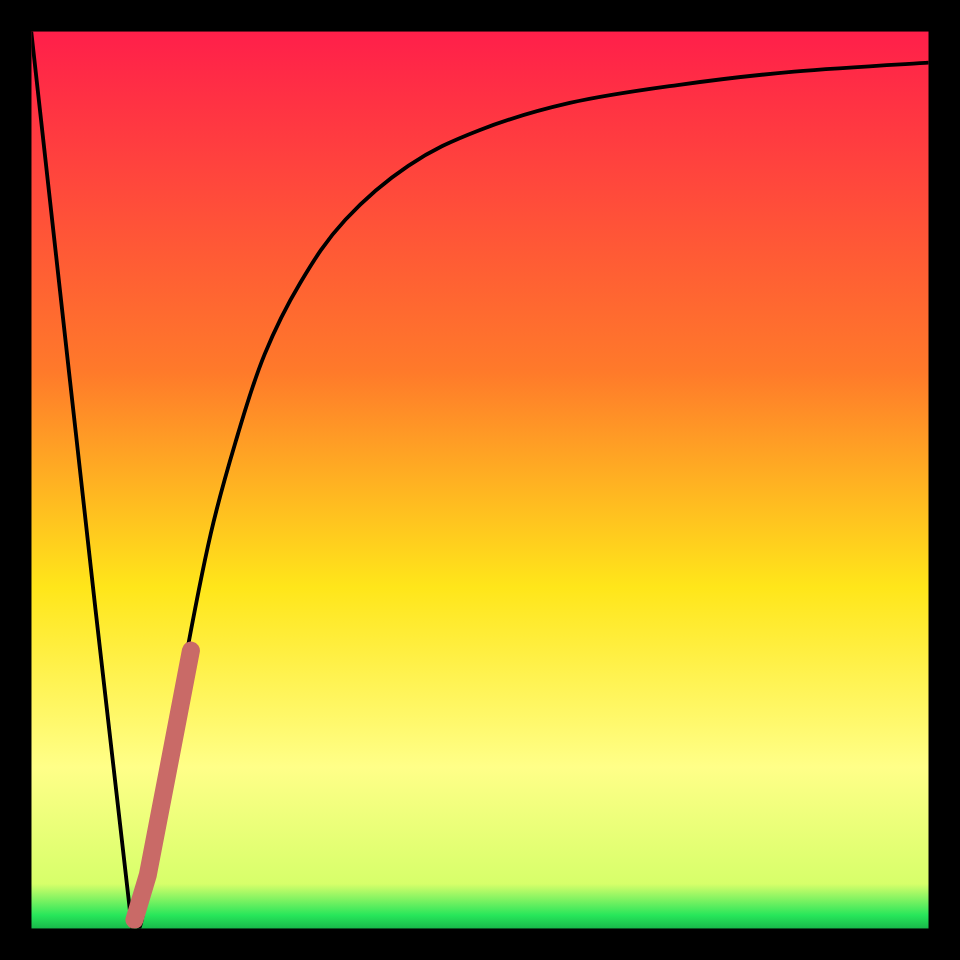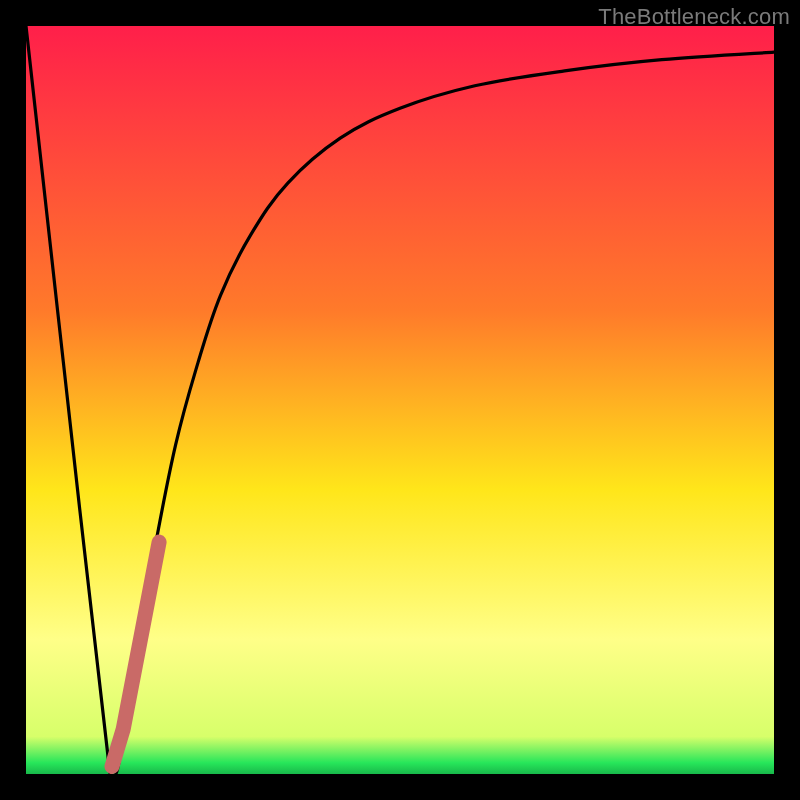--- a/index.html
+++ b/index.html
@@ -35,21 +35,20 @@
     color: #7a7a7a;
     font-weight: 500;
     letter-spacing: 0.2px;
   }
   svg { display: block; }
 </style>
 </head>
 <body>
 
 <div class="frame">
-  <div class="attrib">TheBottleneck.com</div>
 
   <div class="plot">
     <svg width="748" height="748" viewBox="0 0 748 748" preserveAspectRatio="none">
       <defs>
         <linearGradient id="bg-grad" x1="0" y1="0" x2="0" y2="1">
           <stop id="g0" offset="0%" stop-color="#ff1f4a"></stop>
           <stop id="g1" offset="38%" stop-color="#ff7a2a"></stop>
           <stop id="g2" offset="62%" stop-color="#ffe61a"></stop>
           <stop id="g3" offset="82%" stop-color="#ffff88"></stop>
           <stop id="g4" offset="95%" stop-color="#d7ff6a"></stop>

